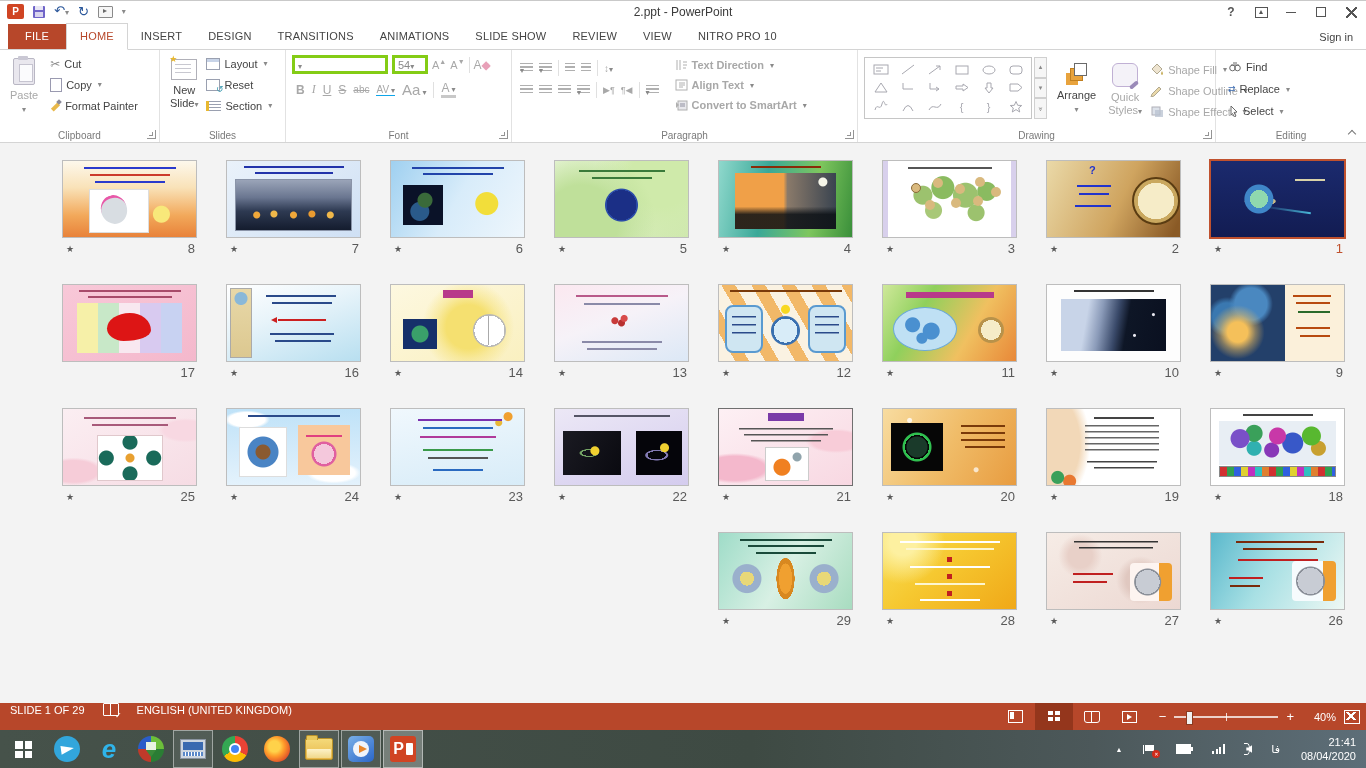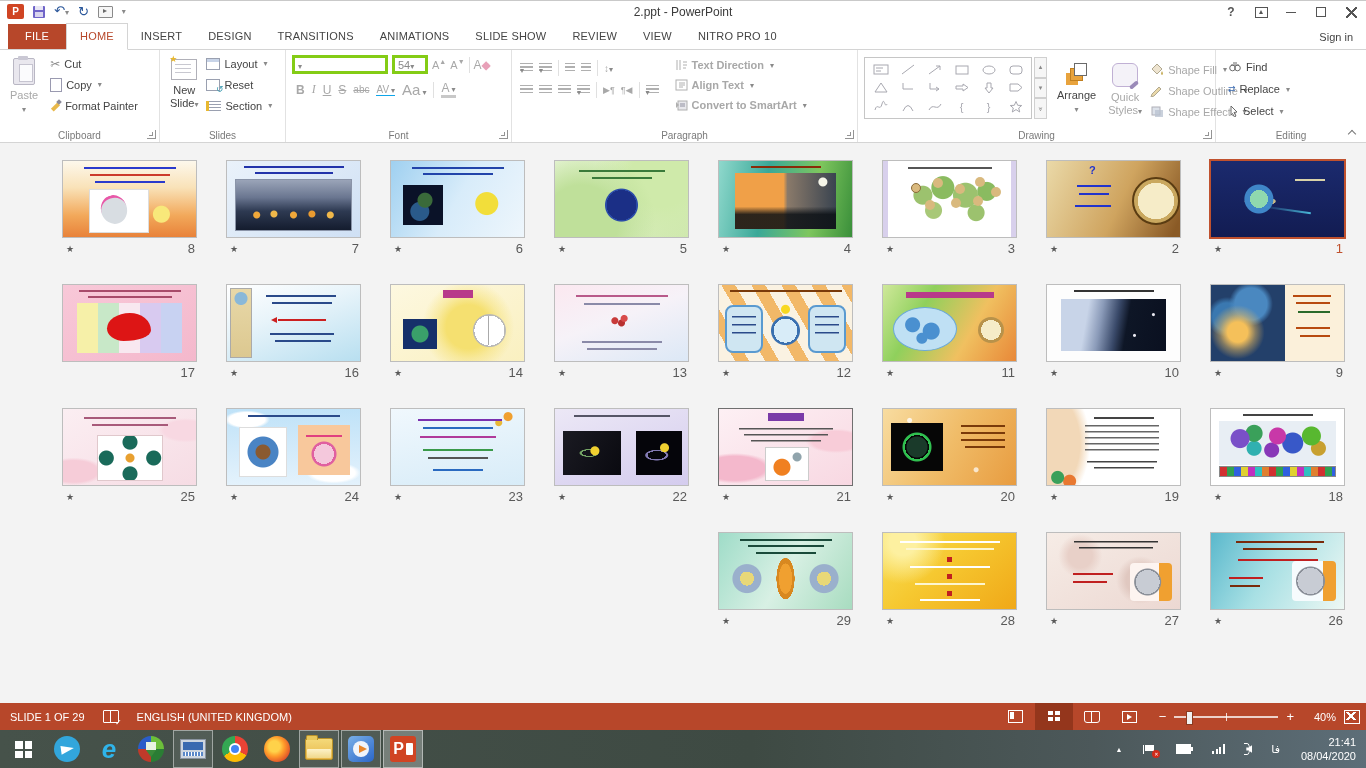--- a/index.html
+++ b/index.html
@@ -363,21 +363,21 @@
       linear-gradient(140deg,#f8e058,#f6c830 45%,#f0a818);}
   .a29{background:linear-gradient(#1a4a3a,#1a4a3a) 50% 6px/92px 2px no-repeat,
       linear-gradient(#1a4a3a,#1a4a3a) 50% 12px/76px 2px no-repeat,
       linear-gradient(#1a4a3a,#1a4a3a) 50% 19px/60px 2px no-repeat,
       radial-gradient(ellipse 11px 25px at 50% 60%,#f0a030 0 60%,#d88820 61% 82%,transparent 83%),
       radial-gradient(circle at 21% 60%,#e8d878 0 7px,#9ab0cc 7px 14px,transparent 15px),
       radial-gradient(circle at 79% 60%,#e8d878 0 7px,#9ab0cc 7px 14px,transparent 15px),
       linear-gradient(120deg,#9fdcc8,#d8f0e4 50%,#a8dcc0);}
 
   
-  .statusbar{height:27px;background:#B7472A;color:#fff;display:flex;align-items:center;font-size:11px;}
+  .statusbar{height:27px;background:#B7472A;color:#fff;display:flex;align-items:flex-start;font-size:11px;}
   .sb-left{display:flex;align-items:center;gap:18px;padding-left:10px;}
   .sb-book{width:14px;height:11px;border:1px solid #fff;border-radius:1px;position:relative;background:transparent;}
   .sb-book::before{content:"";position:absolute;left:6px;top:0;bottom:0;width:1px;background:#fff;}
   .sb-book::after{content:"✓";position:absolute;right:-4px;bottom:-5px;font-size:8px;color:#fff;}
   .sb-right{margin-left:auto;display:flex;align-items:center;gap:0;padding-right:6px;}
   .vbtn{width:38px;height:27px;display:flex;align-items:center;justify-content:center;}
   .vbtn.active{background:#94361C;}
   .iv-normal{width:13px;height:11px;border:1px solid #fff;position:relative;}
   .iv-normal::before{content:"";position:absolute;left:1px;top:1px;width:4px;height:7px;background:#fff;}
   .iv-sorter{width:12px;height:11px;background:

